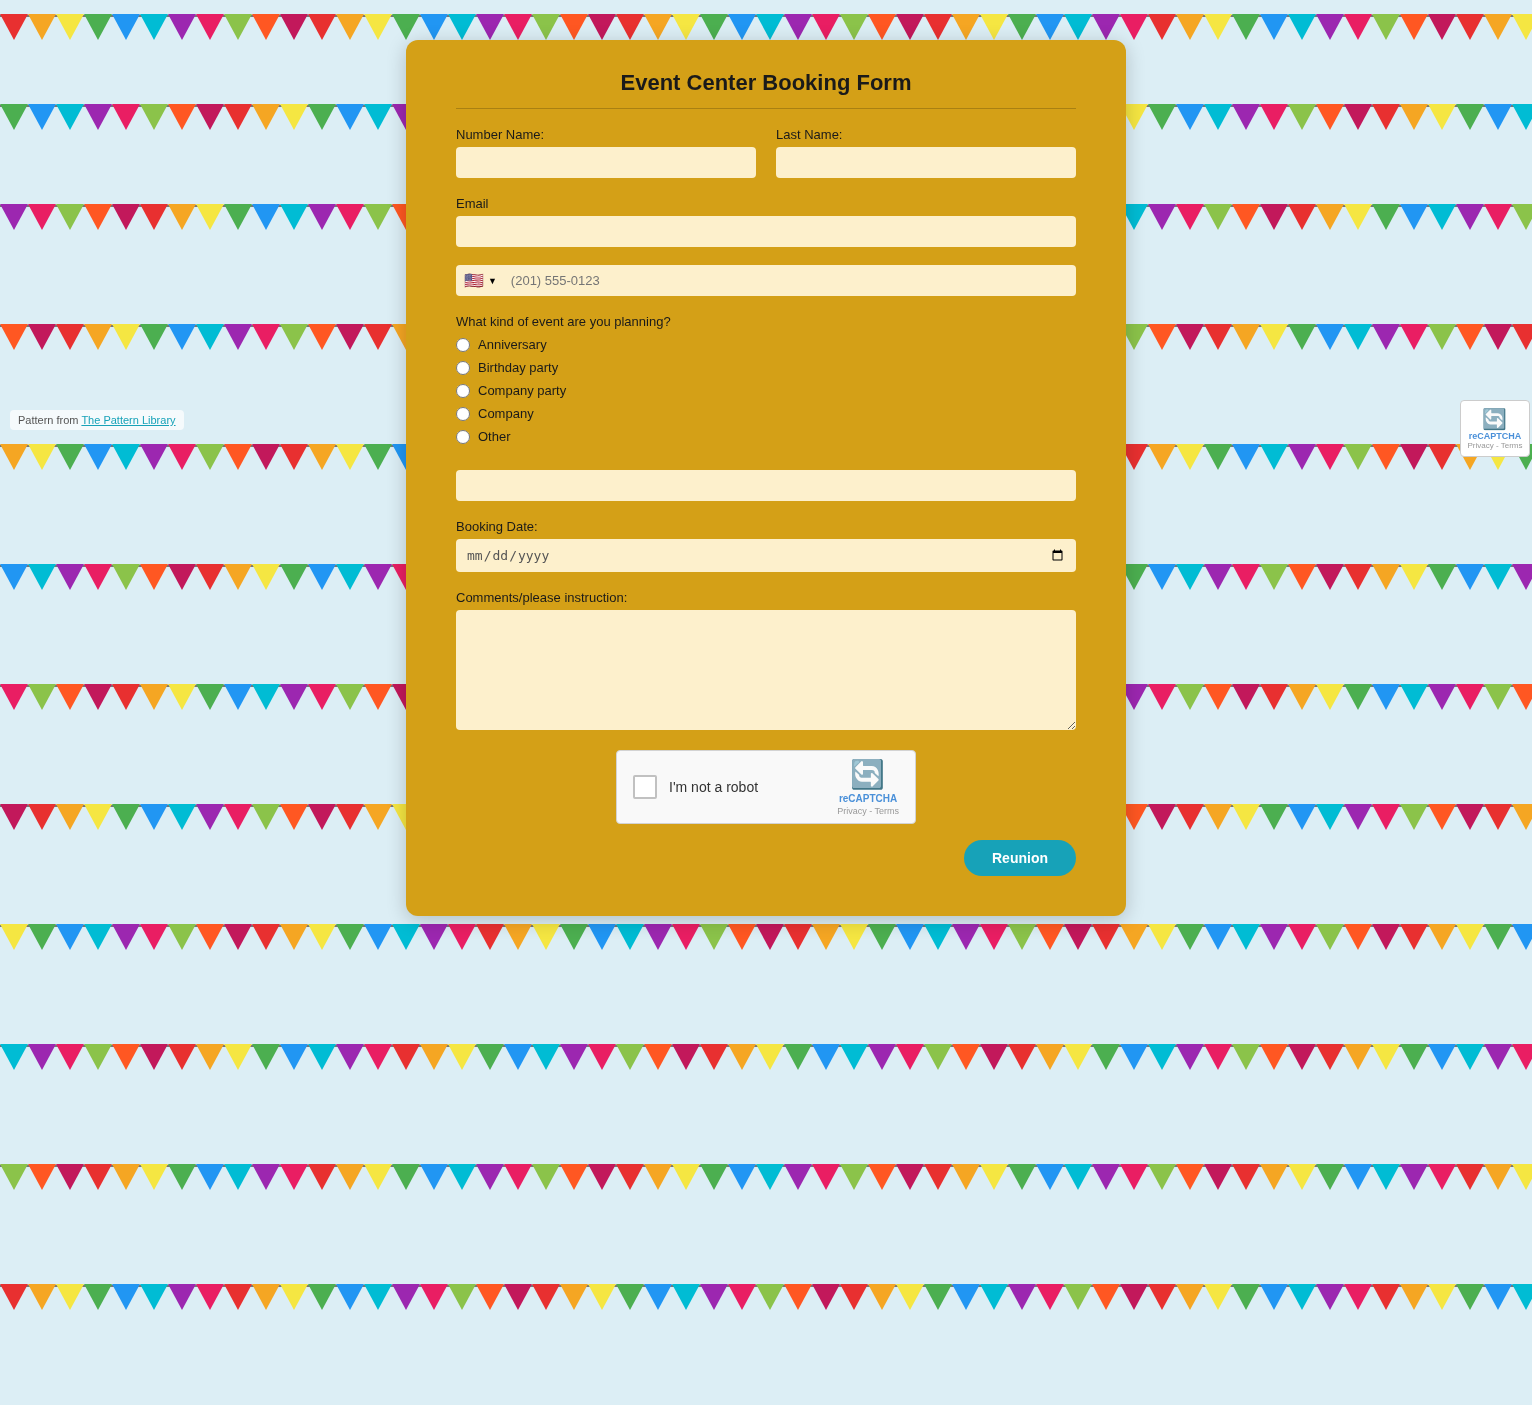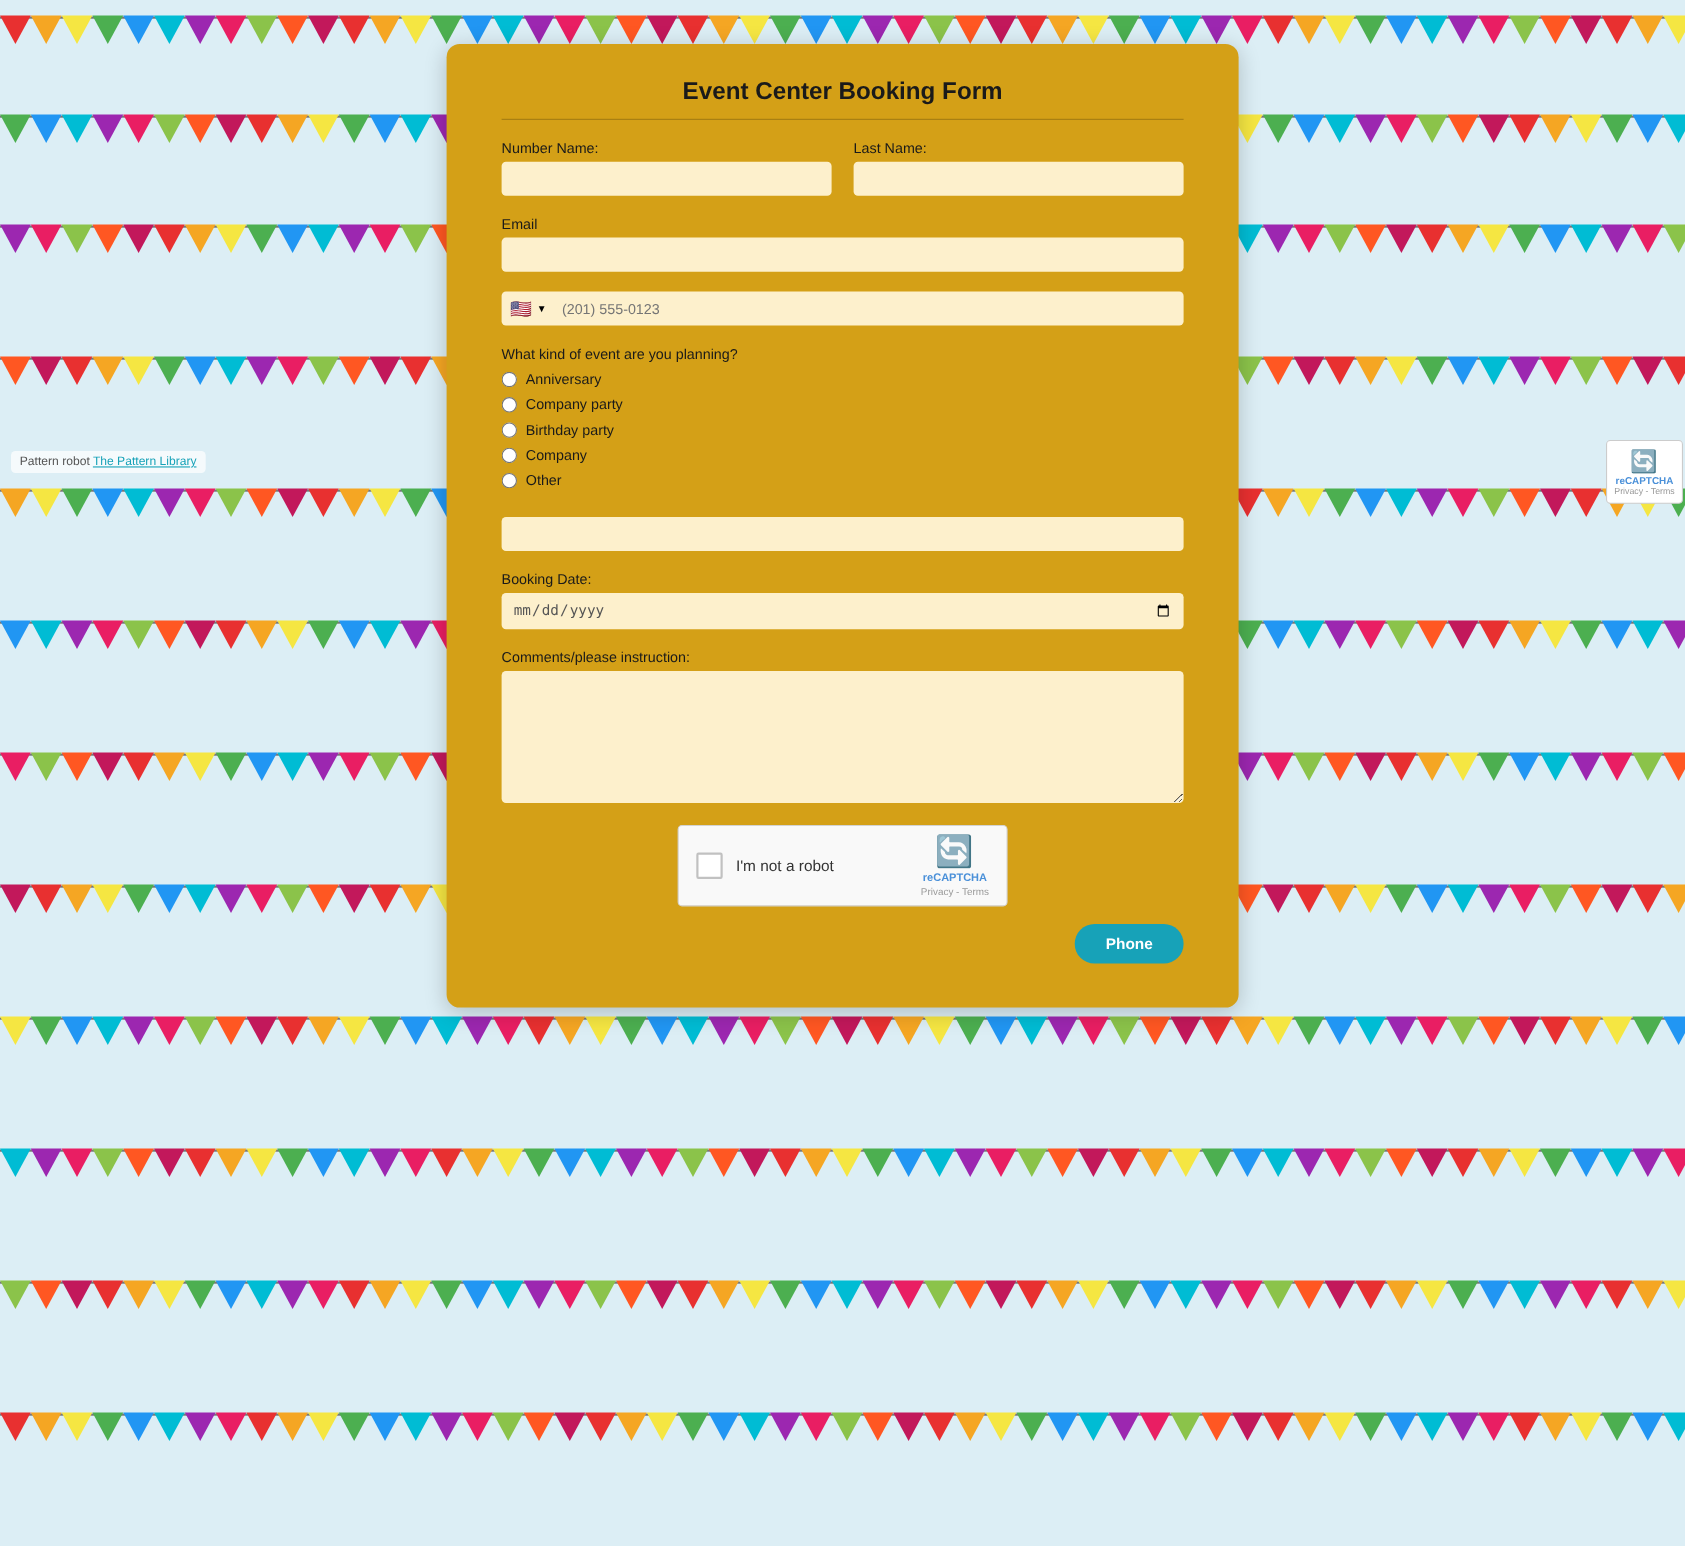--- a/index.html
+++ b/index.html
@@ -987,21 +987,21 @@
       <div class="bunting-flag" style="border-top: 26px solid rgb(232, 48, 48);"></div>
       <div class="bunting-flag" style="border-top: 26px solid rgb(245, 166, 35);"></div>
       <div class="bunting-flag" style="border-top: 26px solid rgb(245, 230, 66);"></div>
       <div class="bunting-flag" style="border-top: 26px solid rgb(76, 175, 80);"></div>
       <div class="bunting-flag" style="border-top: 26px solid rgb(33, 150, 243);"></div>
       <div class="bunting-flag" style="border-top: 26px solid rgb(0, 188, 212);"></div>
     </div>
 </div>
 
 <div class="pattern-badge">
-  <span>Pattern robot </span><a href="#">The Pattern Library</a>
+  <span>Pattern from </span><a href="#">The Pattern Library</a>
 </div>
 
 <div class="recaptcha-badge" style="position:fixed; right:2px; top:400px; width:70px; background:white; border:1px solid #ccc; border-radius:4px; padding:6px; font-size:8px; z-index:100;">
   <div style="font-size:20px; text-align:center;">🔄</div>
   <div style="font-size:9px; color:#4a90d9; font-weight:bold; text-align:center;">reCAPTCHA</div>
   <div style="font-size:8px; color:#999; text-align:center;">Privacy - Terms</div>
 </div>
 
 <div class="form-wrapper">
 
@@ -1034,26 +1034,26 @@
   </div>
 
   <div class="form-group section-gap">
     <div class="radio-group-label">What kind of event are you planning?</div>
 
     <div class="radio-option">
       <input type="radio" name="event_type" value="Anniversary" style="">
       <span>Anniversary</span>
     </div>
     <div class="radio-option">
+      <input type="radio" name="event_type" value="Birthday party" style="">
+      <span>Birthday party</span>
+    </div>
+    <div class="radio-option">
       <input type="radio" name="event_type" value="Company party" style="">
       <span>Company party</span>
-    </div>
-    <div class="radio-option">
-      <input type="radio" name="event_type" value="Birthday party" style="">
-      <span>Birthday party</span>
     </div>
     <div class="radio-option">
       <input type="radio" name="event_type" value="Reunion" style="">
       <span>Company</span>
     </div>
     <div class="radio-option">
       <input type="radio" name="event_type" value="Other" style="">
       <span>Other</span>
     </div>
   </div>
@@ -1080,16 +1080,16 @@
       </div>
       <div class="captcha-right">
         <div style="font-size:28px; color:#4a90d9;">🔄</div>
         <div class="captcha-brand">reCAPTCHA</div>
         <div class="captcha-links">Privacy - Terms</div>
       </div>
     </div>
   </div>
 
   <div class="submit-row">
-    <button class="submit-btn">Phone</button>
+    <button class="submit-btn">Reunion</button>
   </div>
 
 </div>
 
 </body></html>

